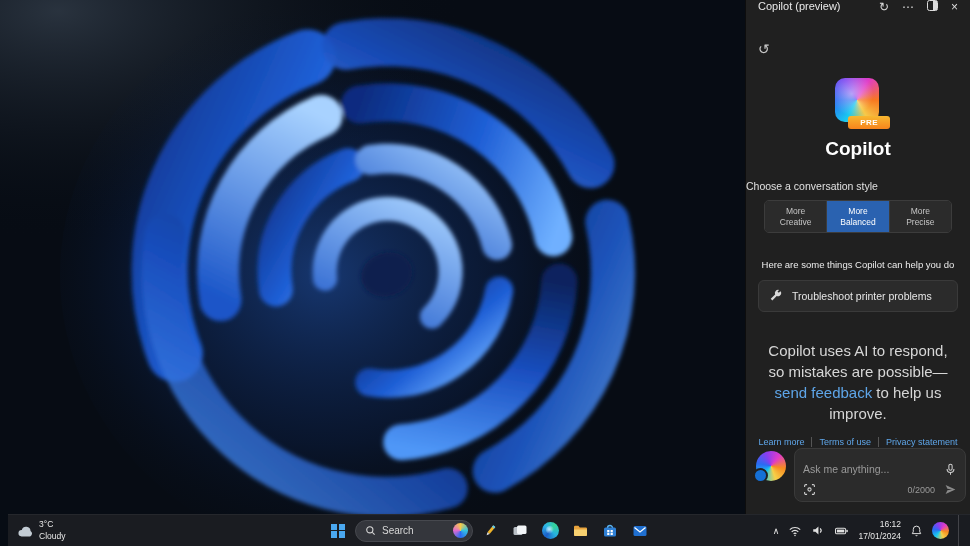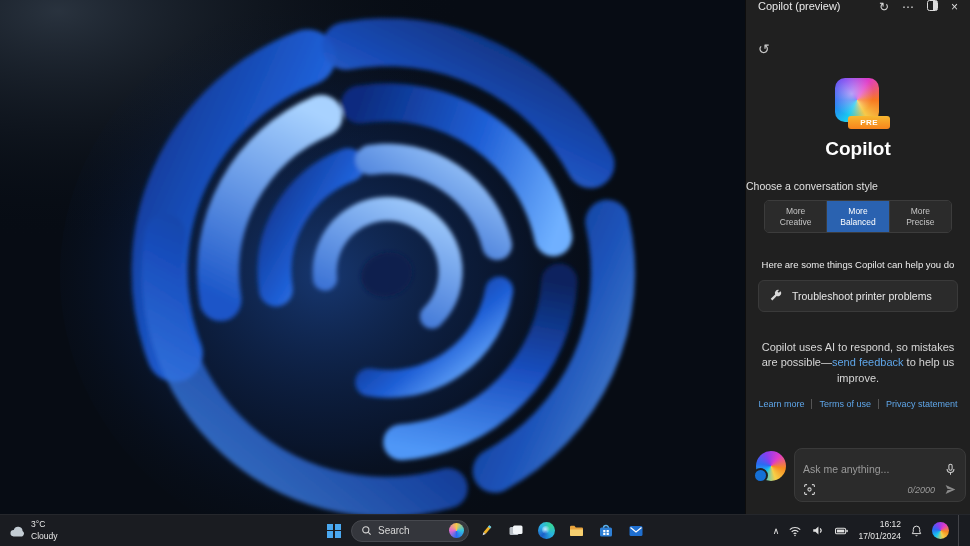--- a/index.html
+++ b/index.html
@@ -47,42 +47,42 @@
   }
   .segment:last-child { border-right:none; }
   .segment.selected { background:#2a62b0; color:#fff; }
   .segment span { display:block; }
   .help-intro { margin-top:26px; text-align:center; font-size:9.5px; color:#ececec; }
   .suggestion-card {
     margin:10px 12px 0; height:32px; background:#2b2b2b; border:1px solid #3a3a3a; border-radius:6px;
     display:flex; align-items:center; gap:9px; padding:0 10px; cursor:pointer;
   }
   .suggestion-text { font-size:10.5px; color:#e6e6e6; }
-  .disclaimer { margin:28px 15px 13px; text-align:center; font-size:11px; line-height:1.4; color:#d6d6d6; }
+  .disclaimer { margin:28px 15px 13px; text-align:center; font-size:15px; line-height:1.4; color:#d6d6d6; }
   .link { color:#5ea5e8; cursor:pointer; }
   .legal-links { margin-top:9px; display:flex; justify-content:center; align-items:center; font-size:9px; color:#5ea5e8; }
   .legal-link { padding:0 7px; cursor:pointer; white-space:nowrap; }
   .legal-link + .legal-link { border-left:1px solid #555; }
   .composer { position:absolute; left:10px; right:10px; bottom:12px; display:flex; align-items:flex-start; gap:8px; }
   .copilot-avatar {
     width:30px; height:30px; border-radius:50%; margin-top:3px; position:relative; flex:0 0 auto;
     background:conic-gradient(from 220deg, #18c8f0, #2a6bf2, #8a3df0, #e03cc8, #f78c20, #f7d048, #18c8f0);
   }
   .copilot-avatar::after { content:""; position:absolute; width:11px; height:11px; border-radius:50%; background:#1570d6; bottom:-2px; left:-3px; border:2px solid #202020; }
   .input-box { flex:1; background:#2b2b2b; border:1px solid #3a3a3a; border-radius:8px; padding:12px 8px 5px; }
   .input-row { display:flex; align-items:center; gap:6px; }
   .ask-input { flex:1; min-width:0; background:transparent; border:none; outline:none; color:#e0e0e0; font-size:10.5px; font-family:inherit; padding:2px 0; }
   .ask-input::placeholder { color:#9a9a9a; }
   .iconic { background:none; border:none; padding:0; cursor:pointer; display:flex; align-items:center; }
-  .input-footer { display:flex; align-items:center; margin-top:6px;font-style:italic; }
+  .input-footer { display:flex; align-items:center; margin-top:6px; }
   .counter { margin-left:auto; font-size:9px; color:#9a9a9a; }
   .send-btn { margin-left:9px; }
   
   .taskbar {
-    position:absolute; left:0; right:0; bottom:0; height:32px;
+    position:absolute; left:8px; right:0; bottom:0; height:32px;
     background:rgba(27,29,34,0.96); border-top:1px solid rgba(255,255,255,0.05);
     display:flex; align-items:center;
   }
   .weather { display:flex; align-items:center; gap:5px; padding:0 8px; height:100%; cursor:pointer; }
   .weather-text { display:flex; flex-direction:column; justify-content:center; font-size:8.5px; line-height:1.3; color:#e8e8e8; }
   .center-items { position:absolute; left:50%; top:0; transform:translateX(-50%); height:100%; display:flex; align-items:center; gap:4px; }
   .task-btn { width:26px; height:26px; border-radius:4px; display:flex; align-items:center; justify-content:center; cursor:pointer; background:none; border:none; }
   .start-logo { width:14px; height:14px; display:grid; grid-template-columns:1fr 1fr; grid-template-rows:1fr 1fr; gap:1.5px; }
   .start-logo i { background:#4aa8f0; }
   .search-pill {

